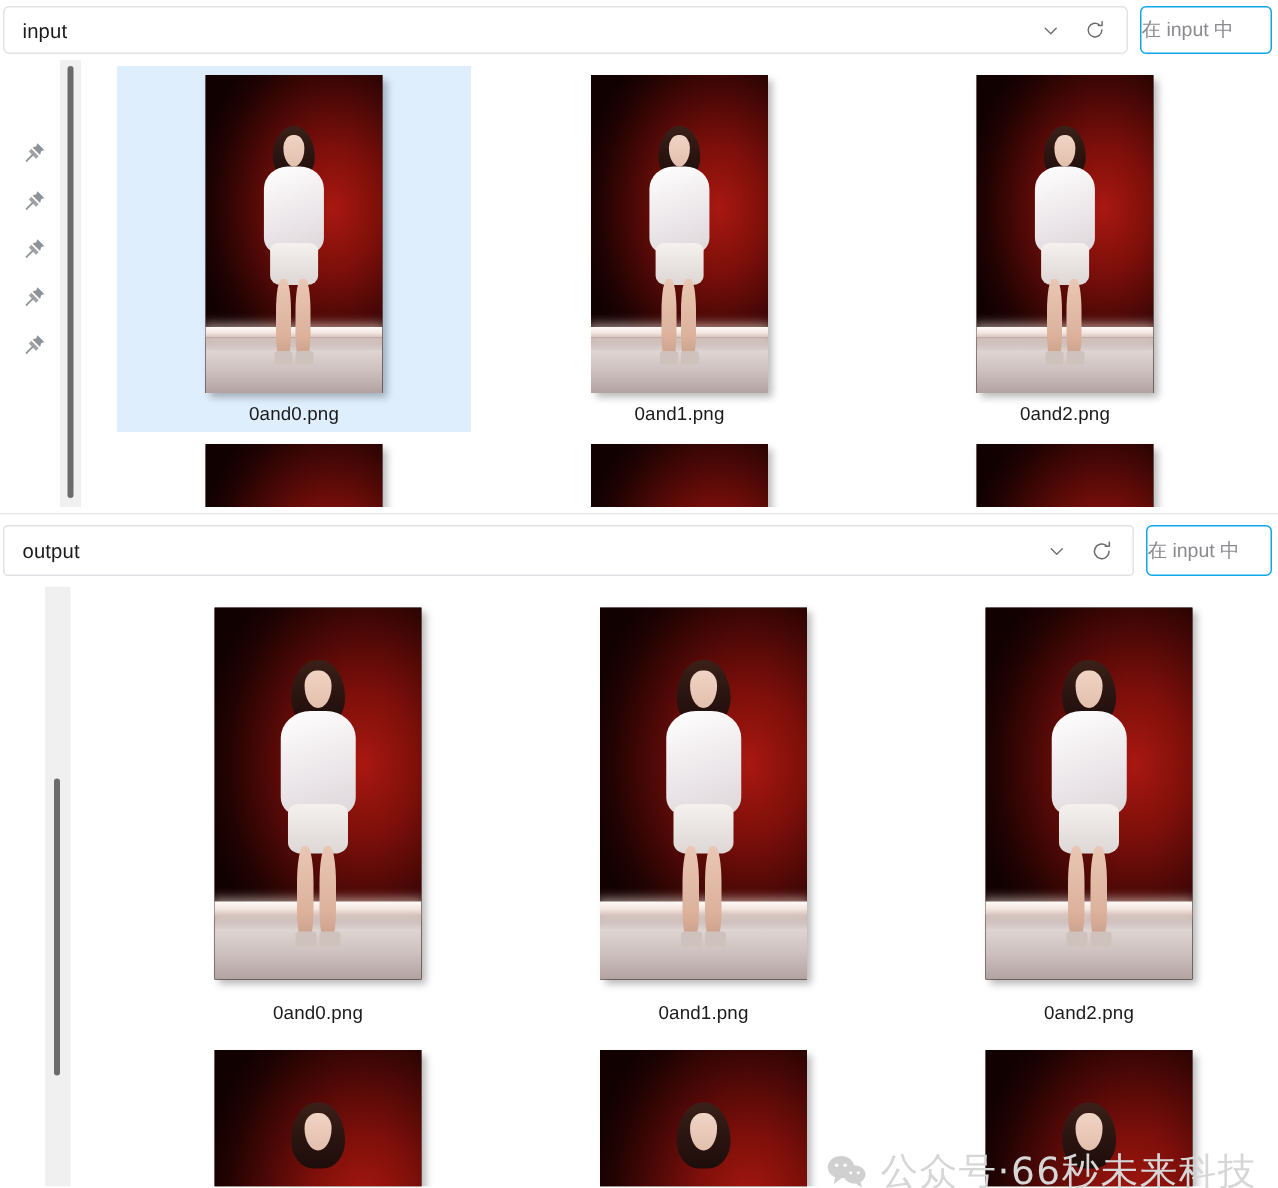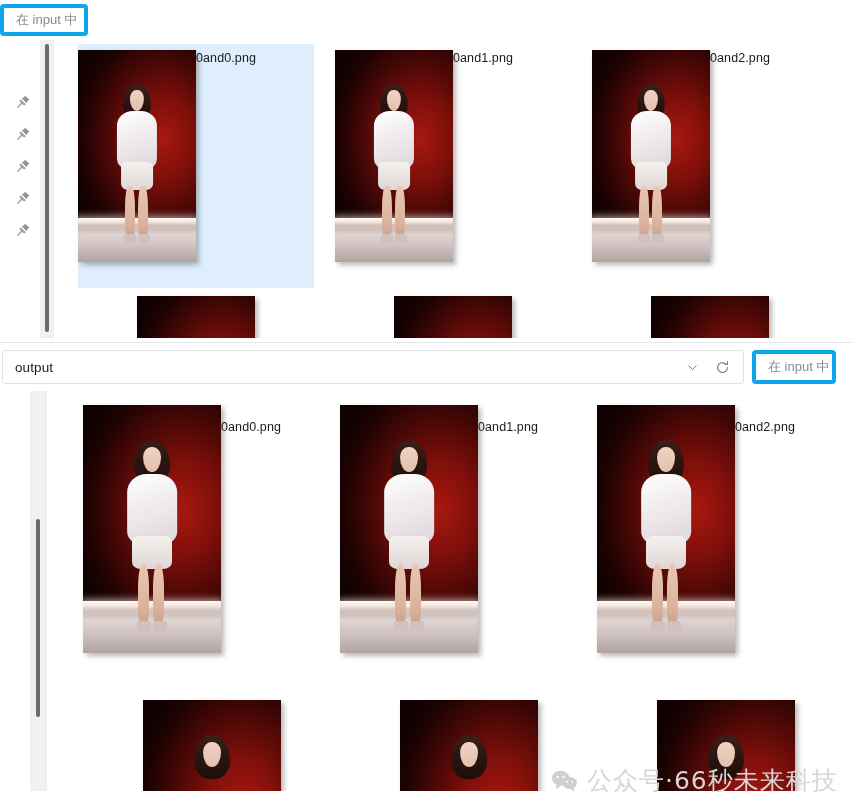--- a/index.html
+++ b/index.html
@@ -44,27 +44,27 @@
     overflow: hidden;
   }
   .addr-icon-btn {
     width: 30px; height: 28px;
     display: flex; align-items: center; justify-content: center;
     color: #6b6b70;
   }
   .searchbox {
     width: 88px;
     height: 32px;
-    border: 4px solid #0ea5e9;
+    border: 1px solid #0ea5e9;
     border-radius: 4px;
     background: #ffffff;
     display: flex;
     align-items: center;
-    padding-left: 12px;
-    margin-right: 16px;
+    padding-left: 0;
+    margin-right: 4px;
     overflow: hidden;
   }
   .searchbox-text {
     font-size: 13px;
     color: #8a8a8f;
     white-space: nowrap;
   }
 
   
   .content-area { position: relative; display: flex; background: #ffffff; overflow: hidden; }
@@ -95,22 +95,22 @@
     width: 4px;
     background: #6b6b6b;
     border-radius: 2px;
   }
 
   .files-pane { position: relative; flex: 1; overflow: hidden; }
 
   .file-tile {
     position: absolute;
     display: flex;
-    flex-direction: row;
-    align-items: flex-start;
+    flex-direction: column;
+    align-items: center;
   }
   .file-tile.selected { background: #dfeefc; }
 
   .thumb-img {
     position: relative;
     overflow: hidden;
     background: #140303;
   }
   .thumb-img.shadowed { box-shadow: 3px 3px 5px rgba(0,0,0,0.28); }
 
@@ -190,20 +190,34 @@
   .wm-icon { color: #d0d0d0; display: flex; align-items: center; }
 
   .window-gap { height: 4px; background: #ffffff; }
 </style>
 </head>
 <body>
 
 <div class="explorer-window" id="win-input" style="height:338px;">
 
   <div class="addressbar-row">
+    <div class="addressbar">
+      <div class="addressbar-path">input</div>
+      <div class="addr-icon-btn">
+        <svg width="13" height="13" viewBox="0 0 16 16">
+            <path d="M3.5 6 L8 10.4 L12.5 6" fill="none" stroke="currentColor" stroke-width="1.1" stroke-linecap="round" stroke-linejoin="round"></path>
+          </svg>
+      </div>
+      <div class="addr-icon-btn">
+        <svg width="14" height="14" viewBox="0 0 16 16">
+          <path d="M13.2 8 A5.2 5.2 0 1 1 11.1 3.9" fill="none" stroke="currentColor" stroke-width="1.1" stroke-linecap="round"></path>
+          <path d="M13.4 1.6 L13.4 4.5 L10.5 4.5" fill="none" stroke="currentColor" stroke-width="1.1" stroke-linecap="round" stroke-linejoin="round"></path>
+        </svg>
+      </div>
+    </div>
     <div class="searchbox">
       <span class="searchbox-text">在 input 中</span>
     </div>
   </div>
 
   <div class="content-area" style="height:298px;">
 
     <div class="nav-rail">
       <div class="pin-item" style="top:52px;">
         <svg width="15" height="15" viewBox="0 0 16 16">

